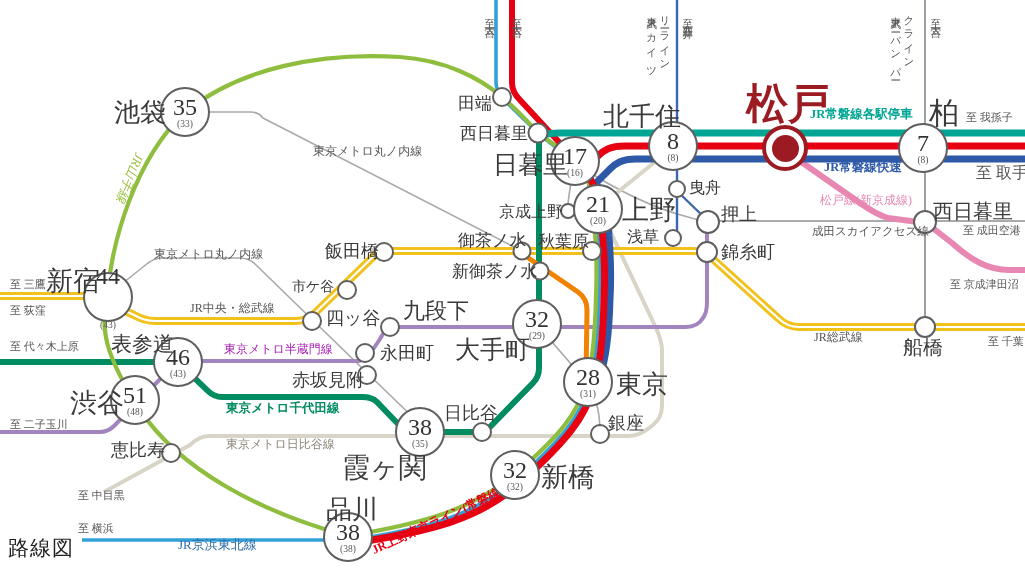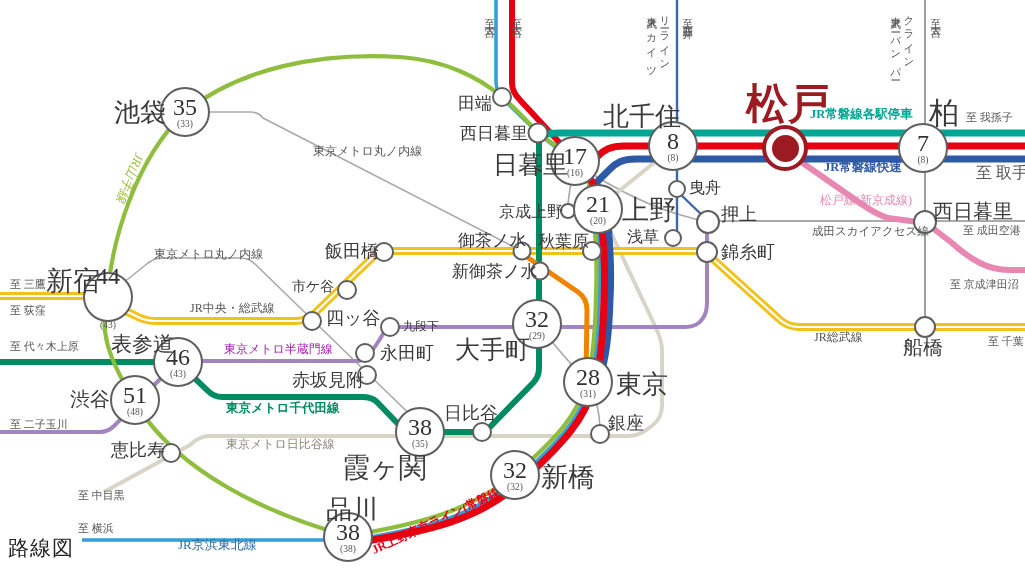--- a/index.html
+++ b/index.html
@@ -104,21 +104,21 @@
       <div class="lbl vert" style="left: 929px; top: 10px; font-size: 10.5px; color: rgb(85, 85, 85); height: 64px;">至 大宮</div>
       <div class="lbl" style="left: 458px; top: 95px; font-size: 17px;">田端</div>
       <div class="lbl" style="left: 460px; top: 125px; font-size: 17px; text-align: center;">西日暮里</div>
       <div class="lbl" style="left: 499px; top: 204px; font-size: 16px;">京成上野</div>
       <div class="lbl" style="left: 458px; top: 232px; font-size: 17px;">御茶ノ水</div>
       <div class="lbl" style="left: 452px; top: 263px; font-size: 17px;">新御茶ノ水</div>
       <div class="lbl" style="left: 538px; top: 233px; font-size: 17px;">秋葉原</div>
       <div class="lbl" style="left: 325px; top: 242px; font-size: 18px;">飯田橋</div>
       <div class="lbl" style="left: 292px; top: 280px; font-size: 14px;">市ケ谷</div>
       <div class="lbl" style="left: 326px; top: 309px; font-size: 18px;">四ッ谷</div>
-      <div class="lbl" style="left: 403px; top: 320px; font-size: 12px;">九段下</div>
+      <div class="lbl" style="left: 403px; top: 301px; font-size: 22px; font-family: Liberation Mono, monospace;">九段下</div>
       <div class="lbl" style="left: 380px; top: 344px; font-size: 18px;">永田町</div>
       <div class="lbl" style="left: 292px; top: 371px; font-size: 18px;">赤坂見附</div>
       <div class="lbl" style="left: 444px; top: 404px; font-size: 18px;">日比谷</div>
       <div class="lbl" style="left: 608px; top: 414px; font-size: 18px;">銀座</div>
       <div class="lbl" style="left: 111px; top: 441px; font-size: 18px;">恵比寿</div>
       <div class="lbl" style="left: 689px; top: 180px; font-size: 16px;">曳舟</div>
       <div class="lbl" style="left: 721px; top: 205px; font-size: 18px;">押上</div>
       <div class="lbl" style="left: 627px; top: 229px; font-size: 16px;">浅草</div>
       <div class="lbl" style="left: 721px; top: 243px; font-size: 18px;">錦糸町</div>
       <div class="lbl" style="left: 933px; top: 201px; font-size: 20px;">西日暮里</div>
@@ -135,21 +135,21 @@
       <div class="lbl" style="left: 46px; top: 267px; font-size: 27px;">新宿</div>
       <div class="numcircle" style="left: 153px; top: 337px;">
         <div class="min">46</div>
         <div class="alt">(43)</div>
       </div>
       <div class="lbl" style="left: 111px; top: 333px; font-size: 21px;">表参道</div>
       <div class="numcircle" style="left: 110px; top: 375px;">
         <div class="min">51</div>
         <div class="alt">(48)</div>
       </div>
-      <div class="lbl" style="left: 70px; top: 389px; font-size: 20px;">渋谷</div>
+      <div class="lbl" style="left: 70px; top: 389px; font-size: 27px;">渋谷</div>
       <div class="numcircle" style="left: 395px; top: 407px;">
         <div class="min">38</div>
         <div class="alt">(35)</div>
       </div>
       <div class="lbl" style="left: 342px; top: 445px; font-size: 28px; margin-top: 8px;">霞ヶ関</div>
       <div class="numcircle" style="left: 512px; top: 299px;">
         <div class="min">32</div>
         <div class="alt">(29)</div>
       </div>
       <div class="lbl" style="left: 455px; top: 337px; font-size: 25px;">大手町</div>

